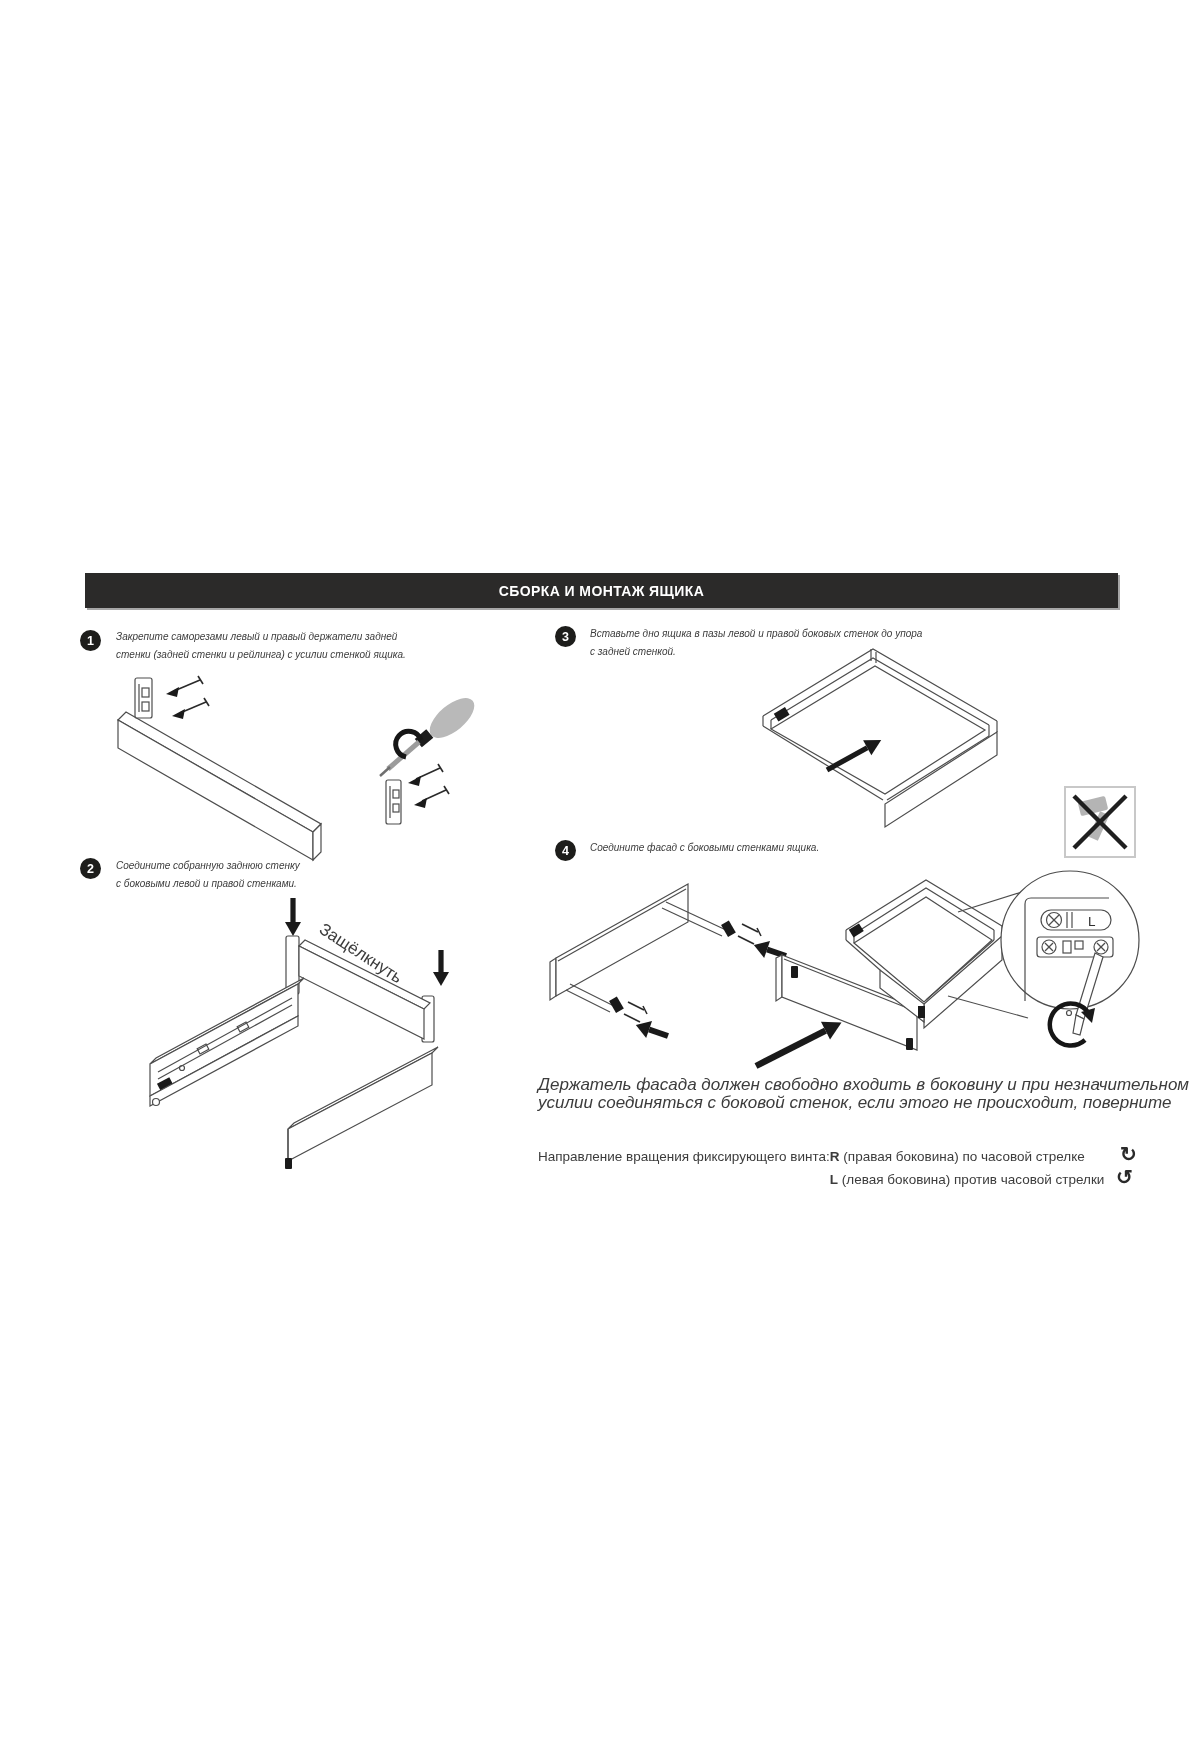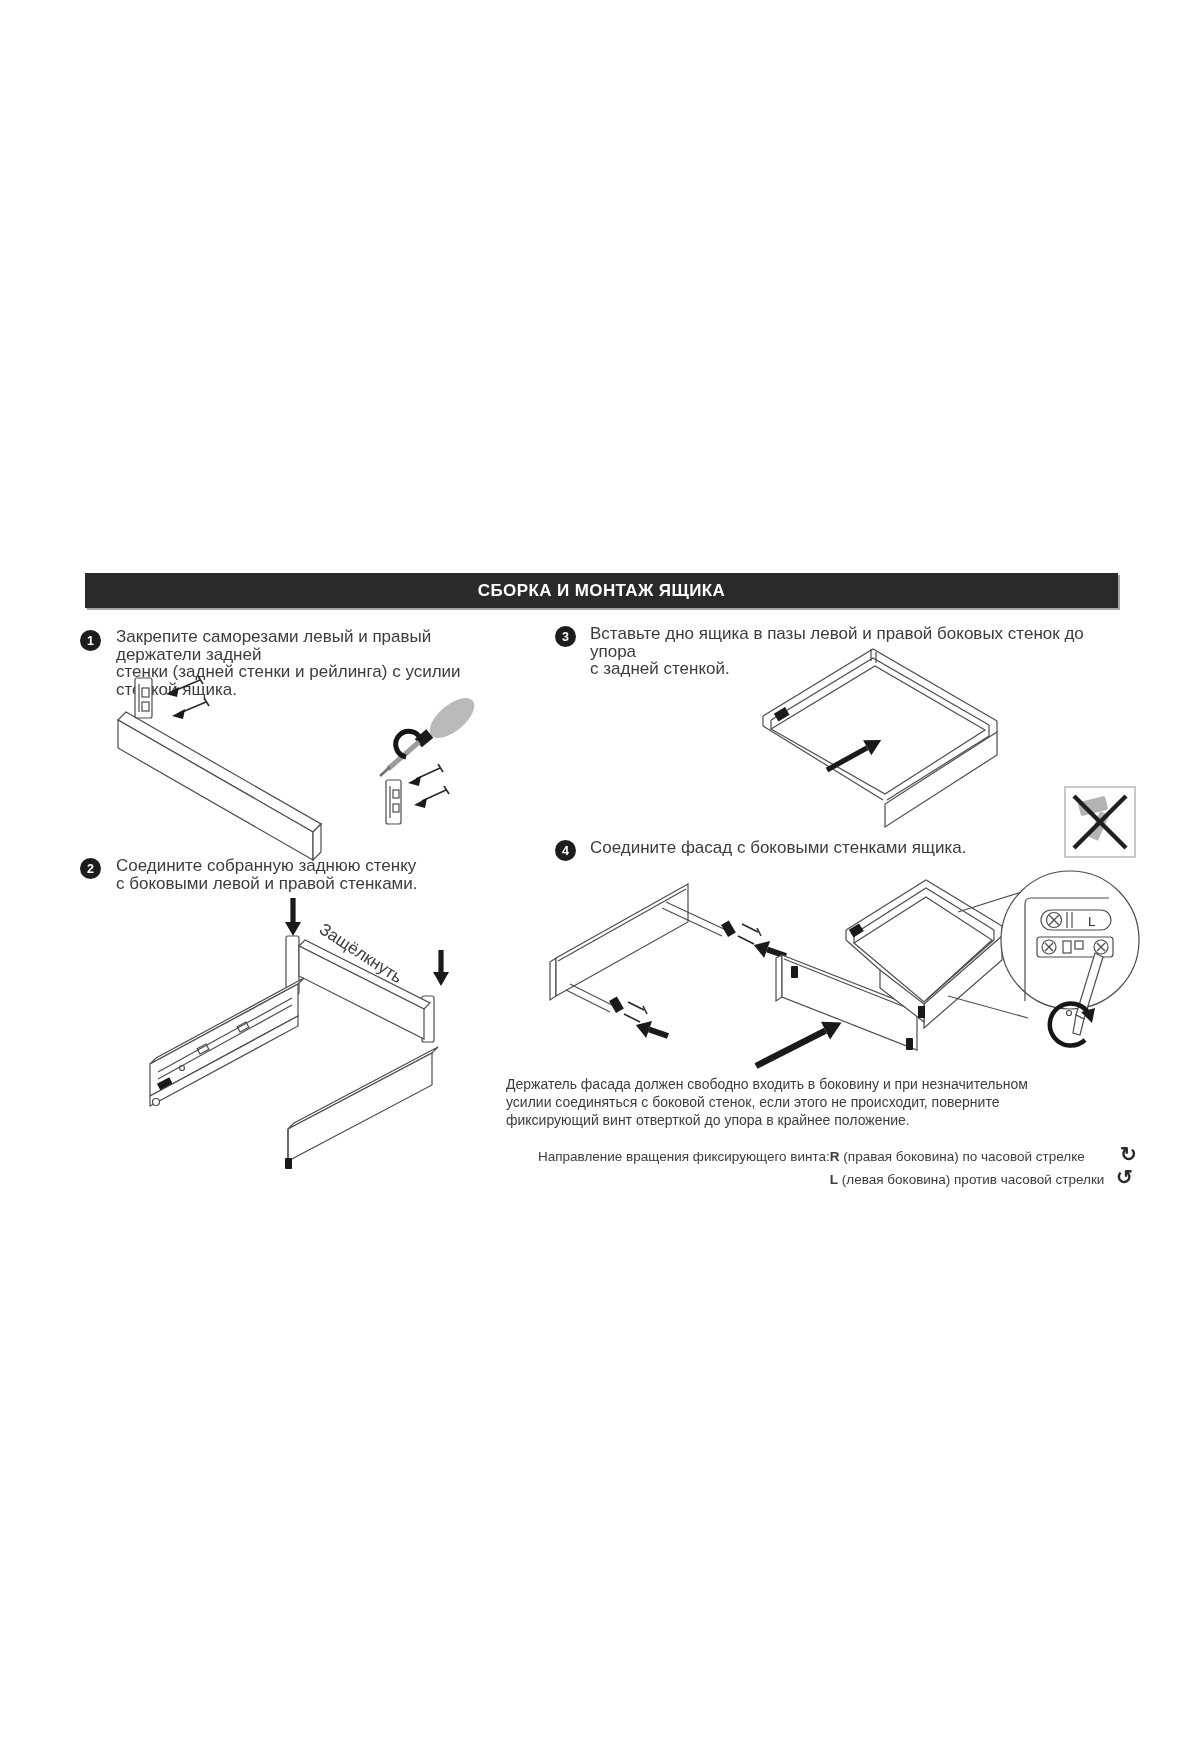--- a/index.html
+++ b/index.html
@@ -1,26 +1,26 @@
 <!DOCTYPE html>
 <html><head>
 <meta charset="utf-8">
 <style>
   html,body{margin:0;padding:0;background:#ffffff;}
   .page{position:relative;width:1200px;height:1760px;background:#ffffff;
         font-family:"Liberation Sans",sans-serif;color:#3c3c3c;overflow:hidden;}
   .title-bar{position:absolute;left:85px;top:573px;width:1033px;height:35px;
         background:#2b2a29;display:flex;align-items:center;justify-content:center;
         box-shadow:2px 2px 0 #a6a6a6;}
-  .title-bar .t{color:#ffffff;font-size:17px;font-weight:bold;letter-spacing:.4px;}
+  .title-bar .t{color:#ffffff;font-size:14px;font-weight:bold;letter-spacing:.4px;}
   .step-num{position:absolute;width:21px;height:21px;border-radius:50%;background:#1d1d1b;
         color:#fff;display:flex;align-items:center;justify-content:center;
         font-size:12.5px;font-weight:bold;}
-  .step-text{position:absolute;font-size:17px;line-height:17.6px;}
-  .note{position:absolute;left:506px;top:1076px;font-size:14px;line-height:17.8px;}
+  .step-text{position:absolute;font-size:10px;line-height:17.6px;font-style:italic;}
+  .note{position:absolute;left:538px;top:1076px;font-size:17px;line-height:17.8px;font-style:italic;}
   .dir{position:absolute;left:538px;top:1146px;font-size:13.5px;line-height:22.5px;
         display:grid;grid-template-columns:auto auto;}
   .dir .cell2{grid-column:2;}
   .dir b{font-weight:bold;}
   .rot{position:absolute;font-size:20px;font-weight:bold;color:#2a2a2a;line-height:20px;}
   svg.illu{position:absolute;overflow:visible;}
   .ln{stroke:#4d4d4d;stroke-width:1.2;fill:none;}
   .fc{stroke:#4d4d4d;stroke-width:1.2;fill:#ffffff;}
   .blk{fill:#1a1a1a;stroke:none;}
   .scr{stroke:#2a2a2a;stroke-width:1.6;}
@@ -261,21 +261,20 @@
     </g>
     <g>
       <path d="M104,161 A21,21 0 1 0 100,187" fill="none" stroke="#161616" stroke-width="4.5"></path>
       <polygon class="blk" points="110,155 96,159 107,170"></polygon>
     </g>
   </svg>
 
   <div class="note">
     <div>Держатель фасада должен свободно входить в боковину и при незначительном</div>
     <div>усилии соединяться с боковой стенок, если этого не происходит, поверните</div>
-    <div>фиксирующий винт отверткой до упора в крайнее положение.</div>
   </div>
 
   <div class="dir">
     <span>Направление вращения фиксирующего винта:</span>
     <span><b>R</b> <span>(правая боковина) по часовой стрелке</span></span>
     <span class="cell2"><b>L</b> <span>(левая боковина) против часовой стрелки</span></span>
   </div>
   <span class="rot" style="left:1120px;top:1144px">↻</span>
   <span class="rot" style="left:1116px;top:1167px">↺</span>
 

